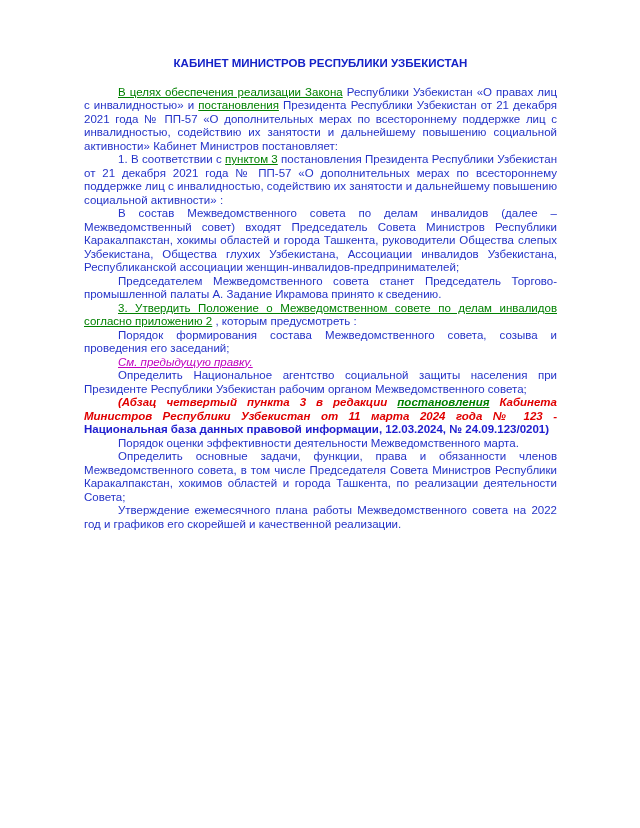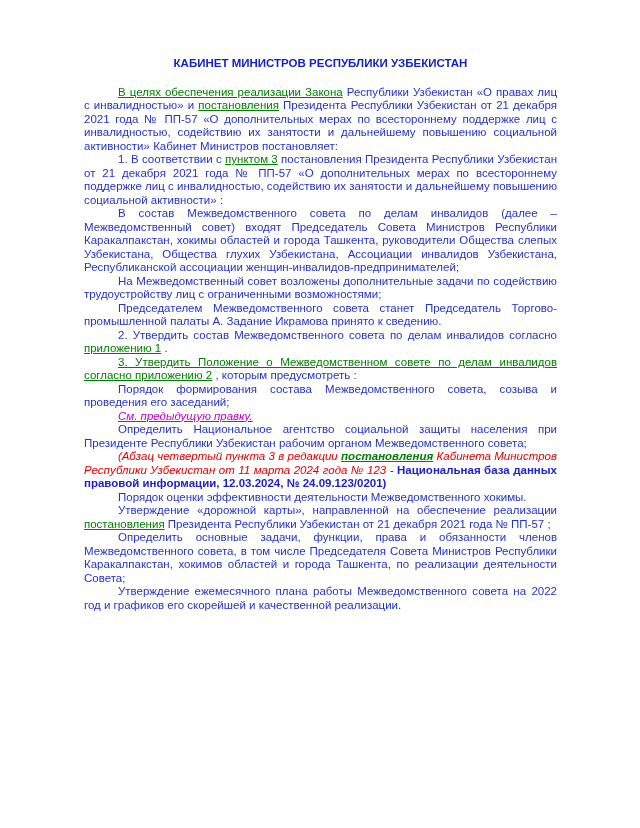--- a/index.html
+++ b/index.html
@@ -25,41 +25,38 @@
   .h-line{margin:0;}
   .doc-body{color:var(--body);}
   .para{
     margin:0;
     text-indent:34px;
     text-align:justify;
   }
   .run.body{color:var(--body);}
   .run.link{color:var(--link);text-decoration:underline;cursor:pointer;}
   .run.edit{color:var(--edit);font-style:italic;text-decoration:underline;cursor:pointer;margin-top:30px;}
-  .run.red{color:var(--amendment);font-style:italic;font-weight:normal;}
+  .run.red{color:var(--amendment);font-style:italic;font-weight:bold;}
   .run.redlink{color:var(--link);font-style:italic;font-weight:bold;text-decoration:underline;cursor:pointer;}
   .run.ref{color:var(--ref);font-weight:bold;}
 </style>
 </head>
 <body>
 
 <div class="page">
   <div class="doc-header">
     <div class="h-line">КАБИНЕТ МИНИСТРОВ РЕСПУБЛИКИ УЗБЕКИСТАН</div>
   </div>
   <div class="doc-body">
       <p class="para"><span class="run link">В целях обеспечения реализации Закона</span><span class="run body"> Республики Узбекистан «О правах лиц с инвалидностью» и </span><span class="run link">постановления</span><span class="run body"> Президента Республики Узбекистан от 21 декабря 2021 года № ПП-57 «О дополнительных мерах по всестороннему поддержке лиц с инвалидностью, содействию их занятости и дальнейшему повышению социальной активности» Кабинет Министров постановляет:</span></p>
       <p class="para"><span class="run body">1. В соответствии с </span><span class="run link">пунктом 3</span><span class="run body"> постановления Президента Республики Узбекистан от 21 декабря 2021 года № ПП-57 «О дополнительных мерах по всестороннему поддержке лиц с инвалидностью, содействию их занятости и дальнейшему повышению социальной активности» :</span></p>
       <p class="para"><span class="run body">В состав Межведомственного совета по делам инвалидов (далее – Межведомственный совет) входят Председатель Совета Министров Республики Каракалпакстан, хокимы областей и города Ташкента, руководители Общества слепых Узбекистана, Общества глухих Узбекистана, Ассоциации инвалидов Узбекистана, Республиканской ассоциации женщин-инвалидов-предпринимателей;</span></p>
-      <p class="para"><span class="run body">На Межведомственный совет возложены дополнительные задачи по содействию трудоустройству лиц с ограниченными возможностями;</span></p>
       <p class="para"><span class="run body">Председателем Межведомственного совета станет Председатель Торгово-промышленной палаты А. Задание Икрамова принято к сведению.</span></p>
-      <p class="para"><span class="run body">2. Утвердить состав Межведомственного совета по делам инвалидов согласно </span><span class="run link">приложению 1</span><span class="run body"> .</span></p>
       <p class="para"><span class="run link">3. Утвердить Положение о Межведомственном совете по делам инвалидов согласно приложению 2</span><span class="run body"> , которым предусмотреть :</span></p>
       <p class="para"><span class="run body">Порядок формирования состава Межведомственного совета, созыва и проведения его заседаний;</span></p>
       <p class="para"><span class="run edit">См. предыдущую правку.</span></p>
       <p class="para"><span class="run body">Определить Национальное агентство социальной защиты населения при Президенте Республики Узбекистан рабочим органом Межведомственного совета;</span></p>
       <p class="para"><span class="run red">(Абзац четвертый пункта 3 в редакции </span><span class="run redlink">постановления</span><span class="run red"> Кабинета Министров Республики Узбекистан от 11 марта 2024 года № 123 - </span><span class="run ref">Национальная база данных правовой информации, 12.03.2024, № 24.09.123/0201)</span></p>
-      <p class="para"><span class="run body">Порядок оценки эффективности деятельности Межведомственного хокимы.</span></p>
-      <p class="para"><span class="run body">Утверждение «дорожной карты», направленной на обеспечение реализации </span><span class="run link">постановления</span><span class="run body"> Президента Республики Узбекистан от 21 декабря 2021 года № ПП-57 ;</span></p>
+      <p class="para"><span class="run body">Порядок оценки эффективности деятельности Межведомственного марта.</span></p>
       <p class="para"><span class="run body">Определить основные задачи, функции, права и обязанности членов Межведомственного совета, в том числе Председателя Совета Министров Республики Каракалпакстан, хокимов областей и города Ташкента, по реализации деятельности Совета;</span></p>
       <p class="para"><span class="run body">Утверждение ежемесячного плана работы Межведомственного совета на 2022 год и графиков его скорейшей и качественной реализации.</span></p>
     </div>
 </div>
 
 </body></html>

